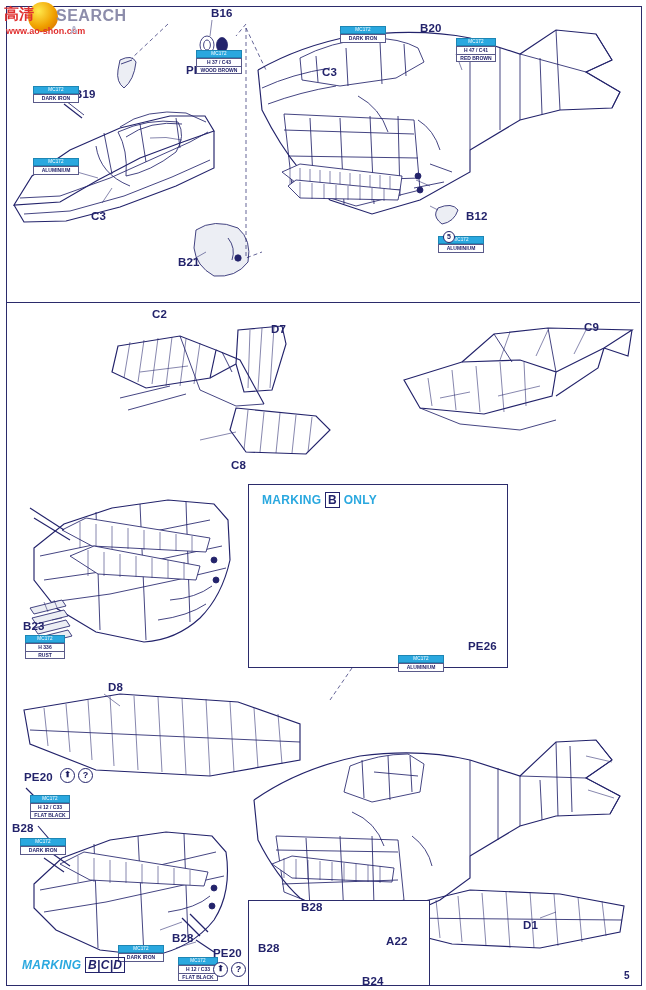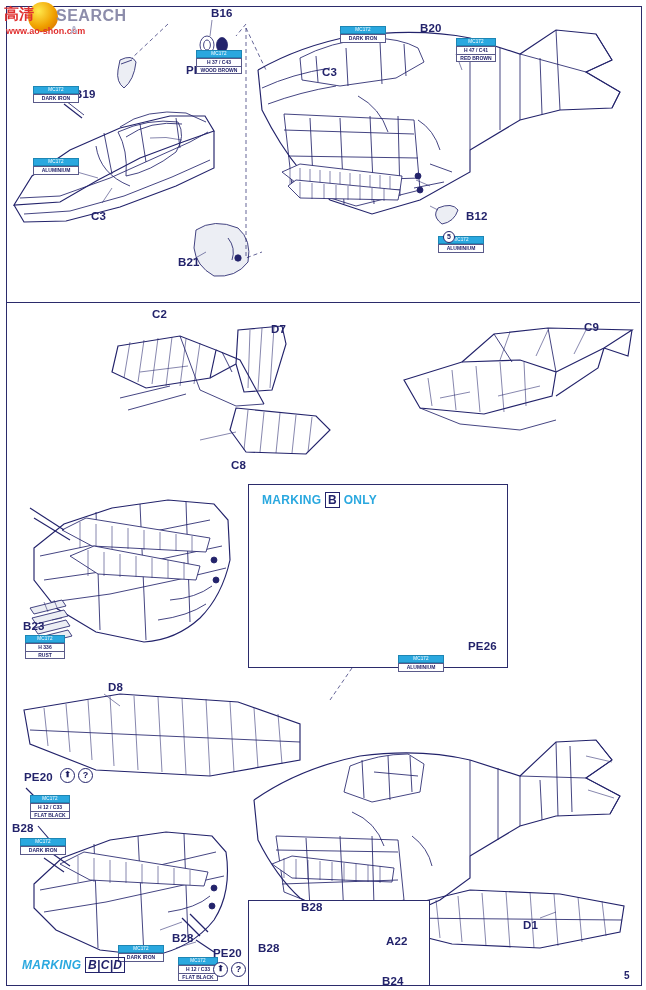--- a/index.html
+++ b/index.html
@@ -493,21 +493,21 @@
   <div class="lbl" style="left:456px;top:640px;padding-left:12px;">PE26</div>
 
   <div class="lbl" style="left:108px;top:681px;">D8</div>
   <div class="lbl" style="left:24px;top:771px;">PE20</div>
   <div class="lbl" style="left:12px;top:822px;">B28</div>
   <div class="lbl" style="left:172px;top:932px;">B28</div>
   <div class="lbl" style="left:213px;top:947px;">PE20</div>
   <div class="lbl" style="left:301px;top:901px;">B28</div>
   <div class="lbl" style="left:258px;top:942px;">B28</div>
   <div class="lbl" style="left:386px;top:935px;">A22</div>
-  <div class="lbl" style="left:382px;top:975px;">B24</div>
+  <div class="lbl" style="left:362px;top:975px;">B24</div>
   <div class="lbl" style="left:523px;top:919px;">D1</div>
 
   <div class="chip" style="left:196px;top:50px;">
     <div class="top">MC172</div>
     <div class="mid">H 37 / C43</div>
     <div class="bot">WOOD BROWN</div>
   </div>
   <div class="chip" style="left:33px;top:86px;">
     <div class="top">MC172</div>
     <div class="bot" style="border-top:.5px solid #5a5a8a;">DARK IRON</div>

